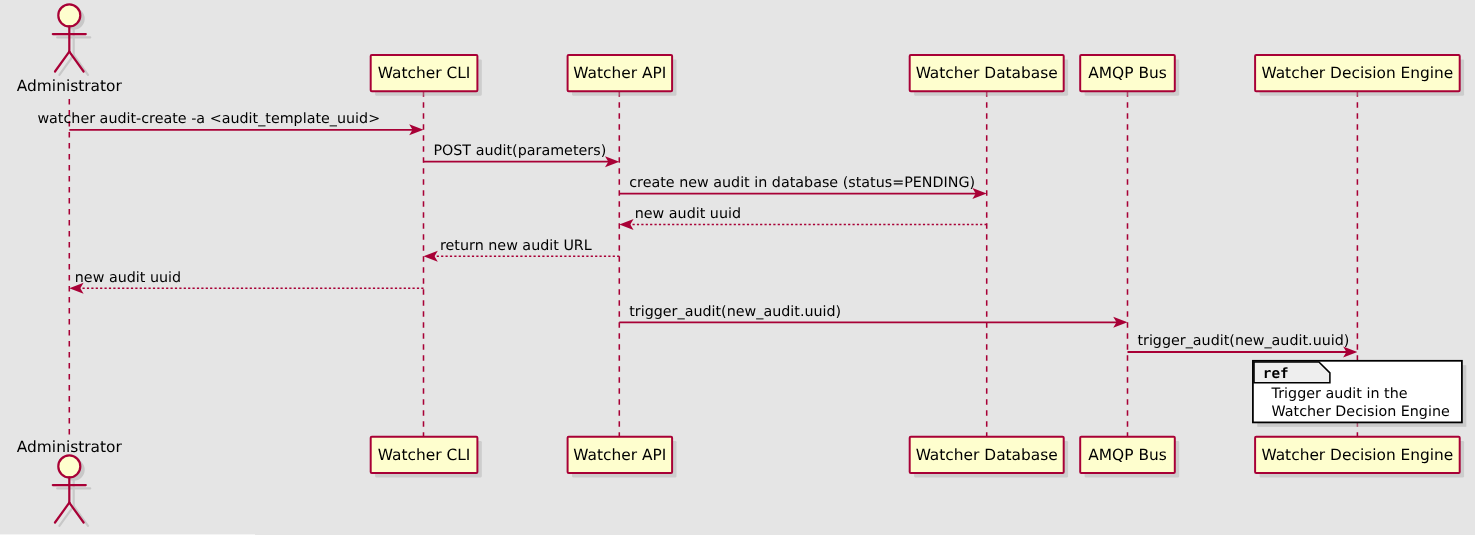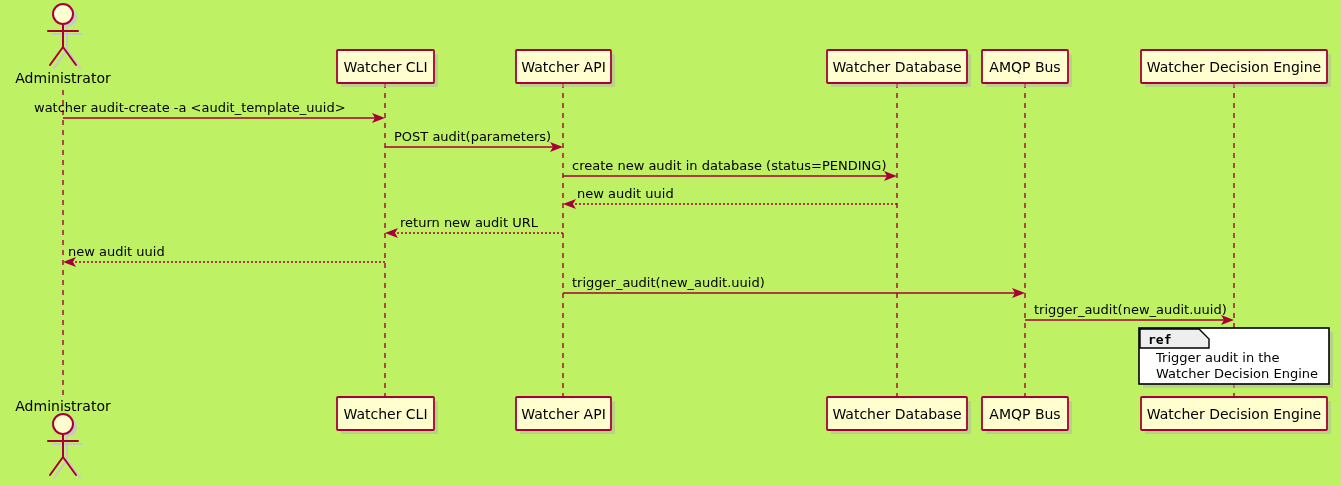--- a/index.html
+++ b/index.html
@@ -8,21 +8,21 @@
     padding: 0;
     background: #ffffff;
   }
   body {
     font-family: "DejaVu Sans", "Liberation Sans", sans-serif;
   }
   #diagram-root {
     position: relative;
     width: 1341px;
     height: 486px;
-    background: #bef264;
+    background: #e5e5e5;
     overflow: hidden;
   }
   #diagram-svg {
     position: absolute;
     left: 0;
     top: 0;
     width: 1341px;
     height: 486px;
   }
   .lifeline {

